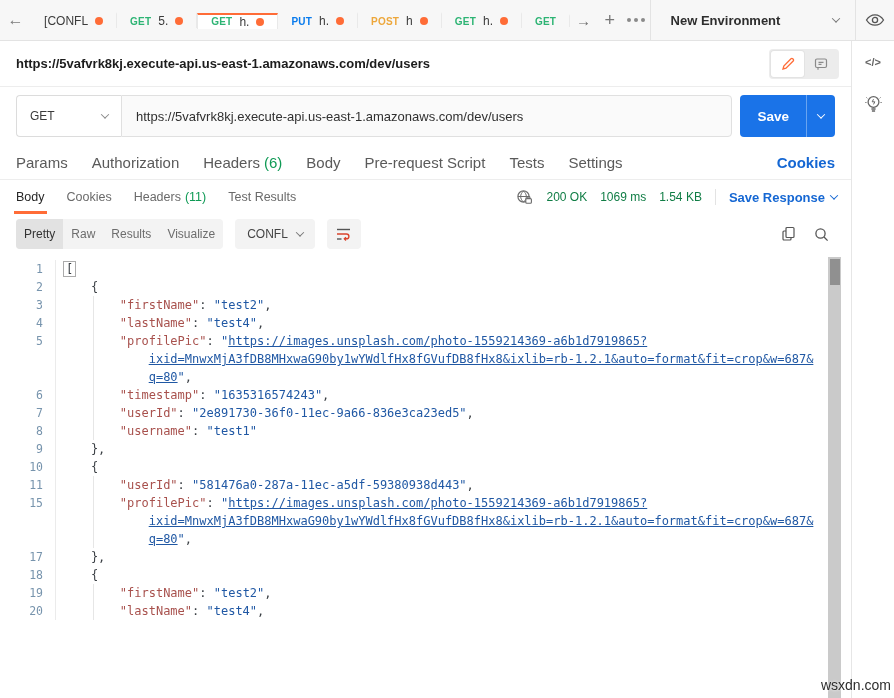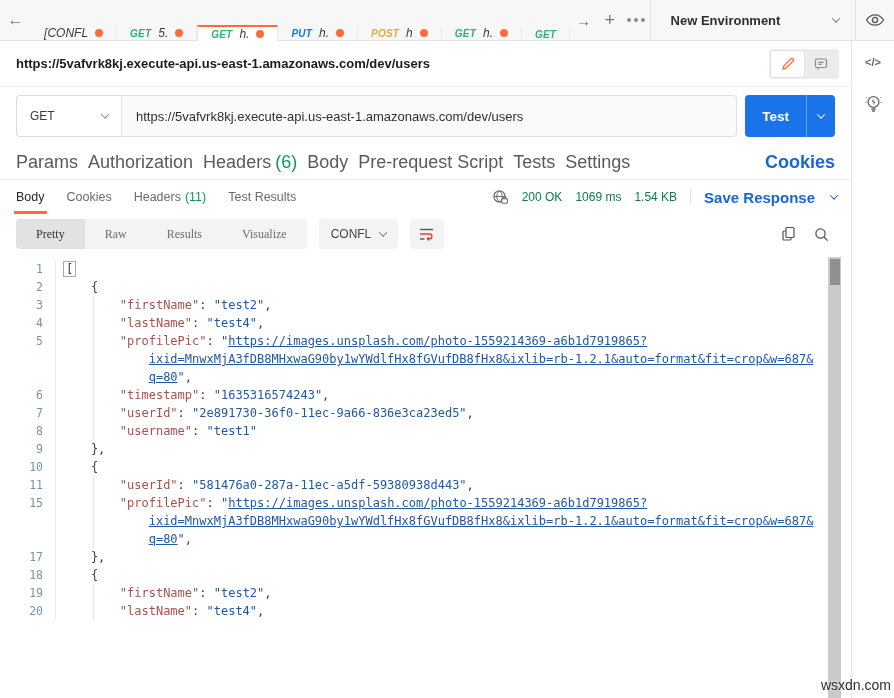--- a/index.html
+++ b/index.html
@@ -3,21 +3,21 @@
 <meta charset="utf-8">
 <style>
   html,body{margin:0;padding:0;}
   body{width:894px;height:698px;position:relative;overflow:hidden;background:#fff;
        font-family:"Liberation Sans",sans-serif;color:#333;}
   *{box-sizing:border-box;}
 
   
   .topbar{height:41px;background:#f7f7f7;border-bottom:1px solid #e3e3e3;display:flex;align-items:stretch;}
   .backbtn{width:34px;display:flex;align-items:center;justify-content:center;color:#7d7d7d;font-size:16px;}
-  .tabstrip{display:flex;align-items:flex-end;font-style:italic;}
+  .tabstrip{display:flex;align-items:center;}
   .tab{display:flex;align-items:center;gap:7px;padding:0 13px;border-right:1px solid #e9e9e9;
        font-size:12px;color:#3b3b3b;border-top:2px solid transparent;position:relative;}
   .tab.active{background:#fff;border-top:2px solid var(--accent);margin-bottom:-1px;z-index:2;border-left:1px solid #e9e9e9;}
   .tab .m{font-size:10px;font-weight:700;letter-spacing:.2px;}
   .m-GET{color:var(--method_get);} .m-PUT{color:var(--method_put);} .m-POST{color:var(--method_post);}
   .dot{width:8px;height:8px;border-radius:50%;background:var(--accent);flex:0 0 auto;}
   .tb-ic{width:29px;display:flex;align-items:center;justify-content:center;color:#6e6e6e;font-size:15px;}
   .dots3{display:flex;gap:3px;align-items:center;}
   .dots3 i{width:4px;height:4px;border-radius:50%;background:#8a8a8a;}
   .envsec{margin-left:auto;width:221px;border-left:1px solid #e3e3e3;display:flex;align-items:center;
@@ -51,40 +51,40 @@
           border-radius:4px 0 0 4px;display:flex;align-items:center;justify-content:space-between;
           padding:0 13px;font-size:12px;color:#3a3a3a;}
   .method .chev{color:#8a8a8a;}
   .urlinput{flex:1;height:42px;background:#fafafa;border:1px solid #e0e0e0;border-radius:0 4px 4px 0;
             display:flex;align-items:center;padding:0 14px;font-size:13px;color:#303030;white-space:nowrap;overflow:hidden;}
   .sendbtn{margin-left:8px;height:42px;background:var(--send);border-radius:4px;display:flex;align-items:stretch;color:#fff;}
   .sendlabel{display:flex;align-items:center;padding:0 17px;font-size:13.5px;font-weight:700;}
   .sendchev{width:29px;border-left:1px solid rgba(255,255,255,.35);display:flex;align-items:center;justify-content:center;}
 
   
-  .reqtabs{height:35px;border-bottom:1px solid #ededed;display:flex;align-items:center;padding:0 16px;gap:10px;
-           font-size:18px;color:#5a5a5a;}
+  .reqtabs{height:35px;border-bottom:1px solid #ededed;display:flex;align-items:center;padding:0 16px;gap:24px;
+           font-size:15px;color:#5a5a5a;}
   .reqtab{display:flex;align-items:center;}
   .cnt{color:var(--cntgreen);margin-left:4px;}
   .cookies{margin-left:auto;color:var(--linkblue);font-weight:600;}
 
   
   .respmeta{height:34px;display:flex;align-items:center;padding:0 14px 0 16px;gap:22px;font-size:12.5px;color:#6a6a6a;}
   .rtab{height:34px;display:flex;align-items:center;position:relative;}
   .rtab.active{color:#262626;}
   .rtab.active::after{content:"";position:absolute;left:-2px;right:-2px;bottom:0;height:3px;background:var(--accent);}
   .respright{margin-left:auto;display:flex;align-items:center;gap:13px;font-size:12px;}
   .metaval{color:var(--green);}
   .vline{width:1px;height:16px;background:#e3e3e3;}
-  .saveresp{color:var(--linkblue);font-weight:600;font-size:15px;display:flex;gap:16px;align-items:center;}
+  .saveresp{color:var(--linkblue);font-weight:600;font-size:13px;display:flex;gap:6px;align-items:center;}
 
   
   .viewbar{height:40px;display:flex;align-items:center;padding:0 16px;gap:12px;}
   .seg{display:flex;background:#f3f3f3;border-radius:4px;height:30px;overflow:hidden;}
-  .segitem{display:flex;align-items:center;padding:0 20px;font-size:12px;color:#6d6d6d;font-family:Liberation Serif, serif;}
+  .segitem{display:flex;align-items:center;padding:0 8px;font-size:12px;color:#6d6d6d;}
   .segitem.active{background:#e2e2e2;color:#333;}
   .jsonsel{display:flex;align-items:center;gap:9px;background:#f3f3f3;border-radius:4px;height:30px;
            padding:0 12px;font-size:12px;color:#444;}
   .jsonsel .chev{color:#777;}
   .wrapbtn{width:34px;height:30px;background:#f3f3f3;border-radius:4px;display:flex;align-items:center;justify-content:center;}
   .viewright{margin-left:auto;display:flex;gap:18px;align-items:center;padding-right:6px;}
 
   
   .codearea{flex:1;padding-top:6px;overflow:hidden;font-family:"DejaVu Sans Mono",monospace;
             font-size:12px;line-height:18px;}
@@ -185,21 +185,21 @@
 
     <div class="reqrow">
       <div class="method">
         <span>GET</span>
         <span class="chev"></span>
       </div>
       <div class="urlinput">
         <span>https://5vafvrk8kj.execute-api.us-east-1.amazonaws.com/dev/users</span>
       </div>
       <div class="sendbtn">
-        <div class="sendlabel">Test</div>
+        <div class="sendlabel">Save</div>
         <div class="sendchev">
           <span class="chev"></span>
         </div>
       </div>
     </div>
 
     <div class="reqtabs">
       <span class="reqtab">
           <span>Params</span>
         </span>

